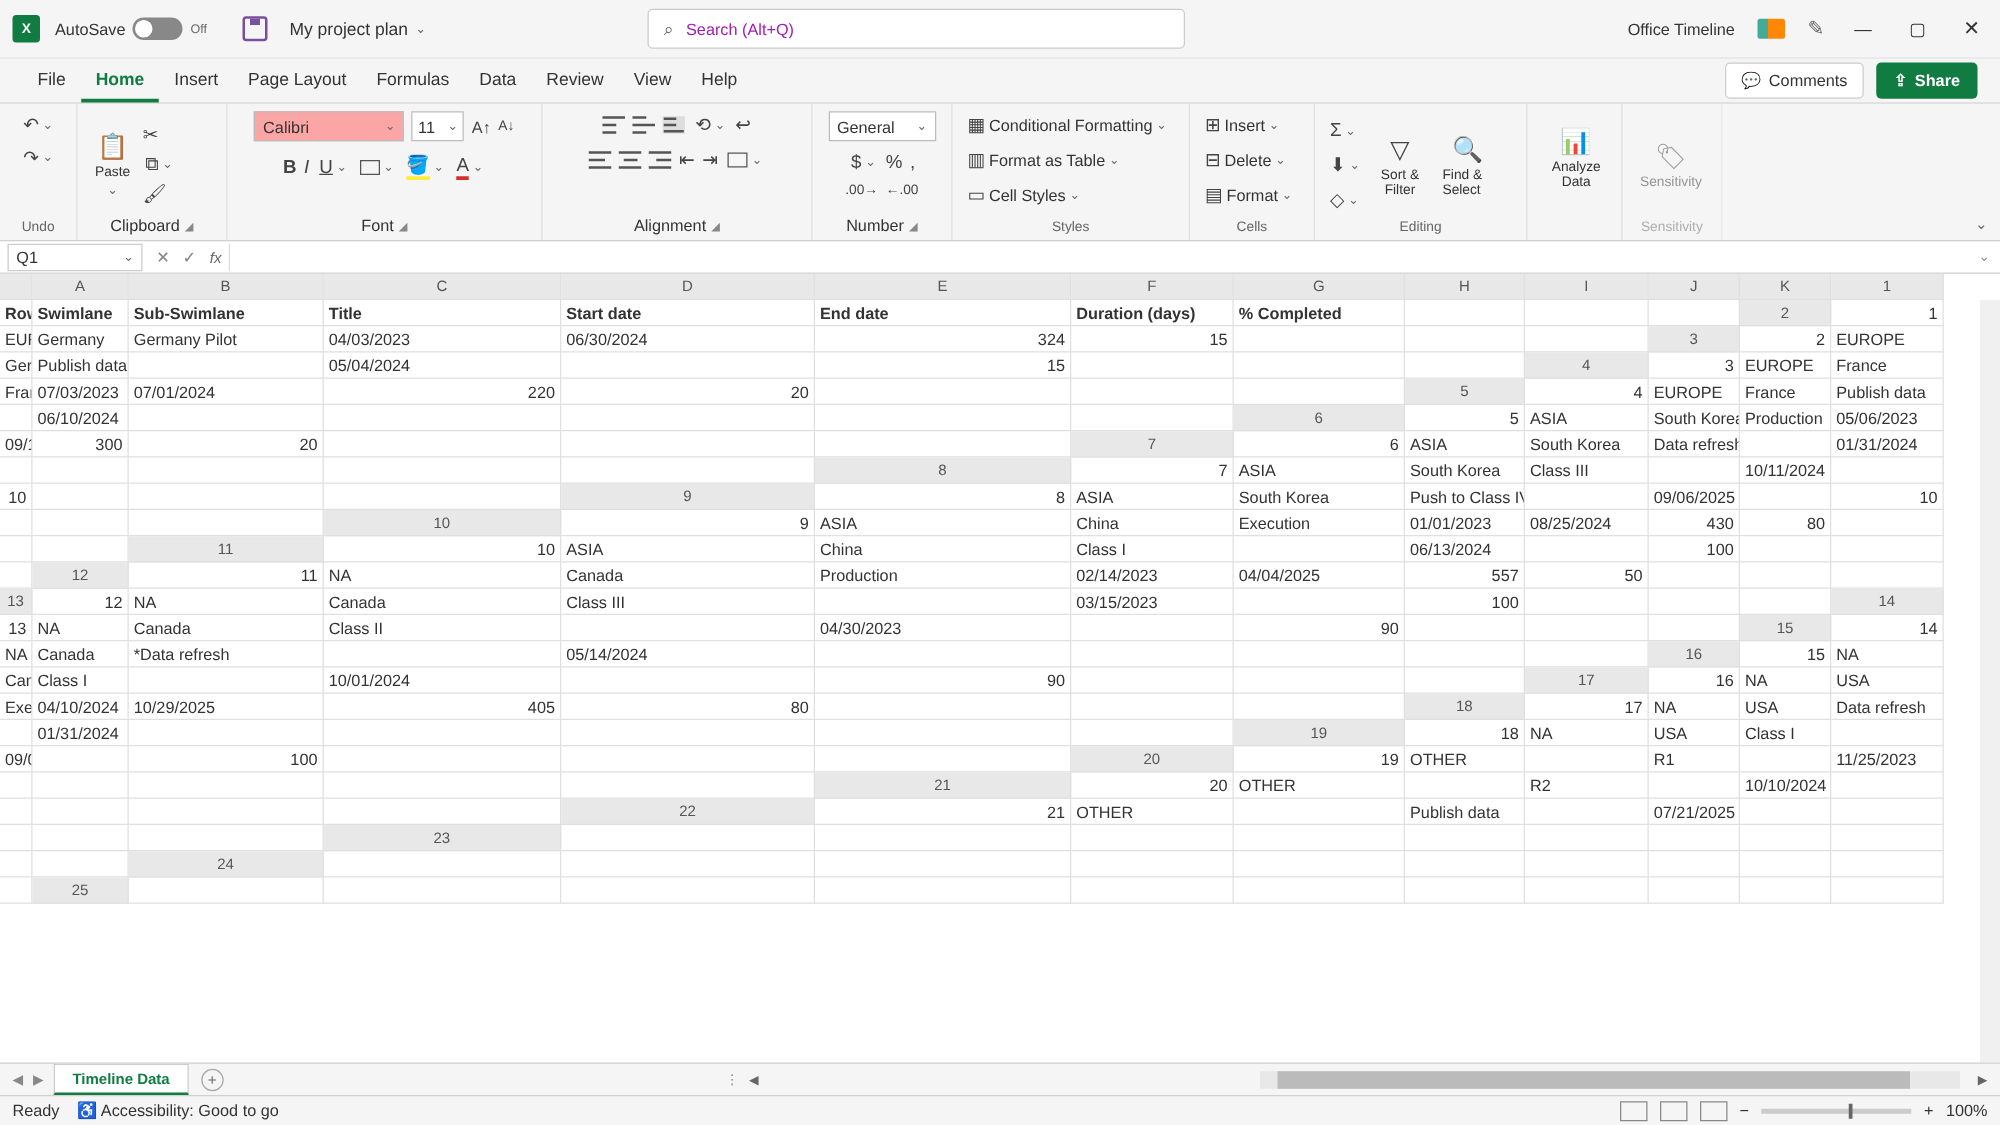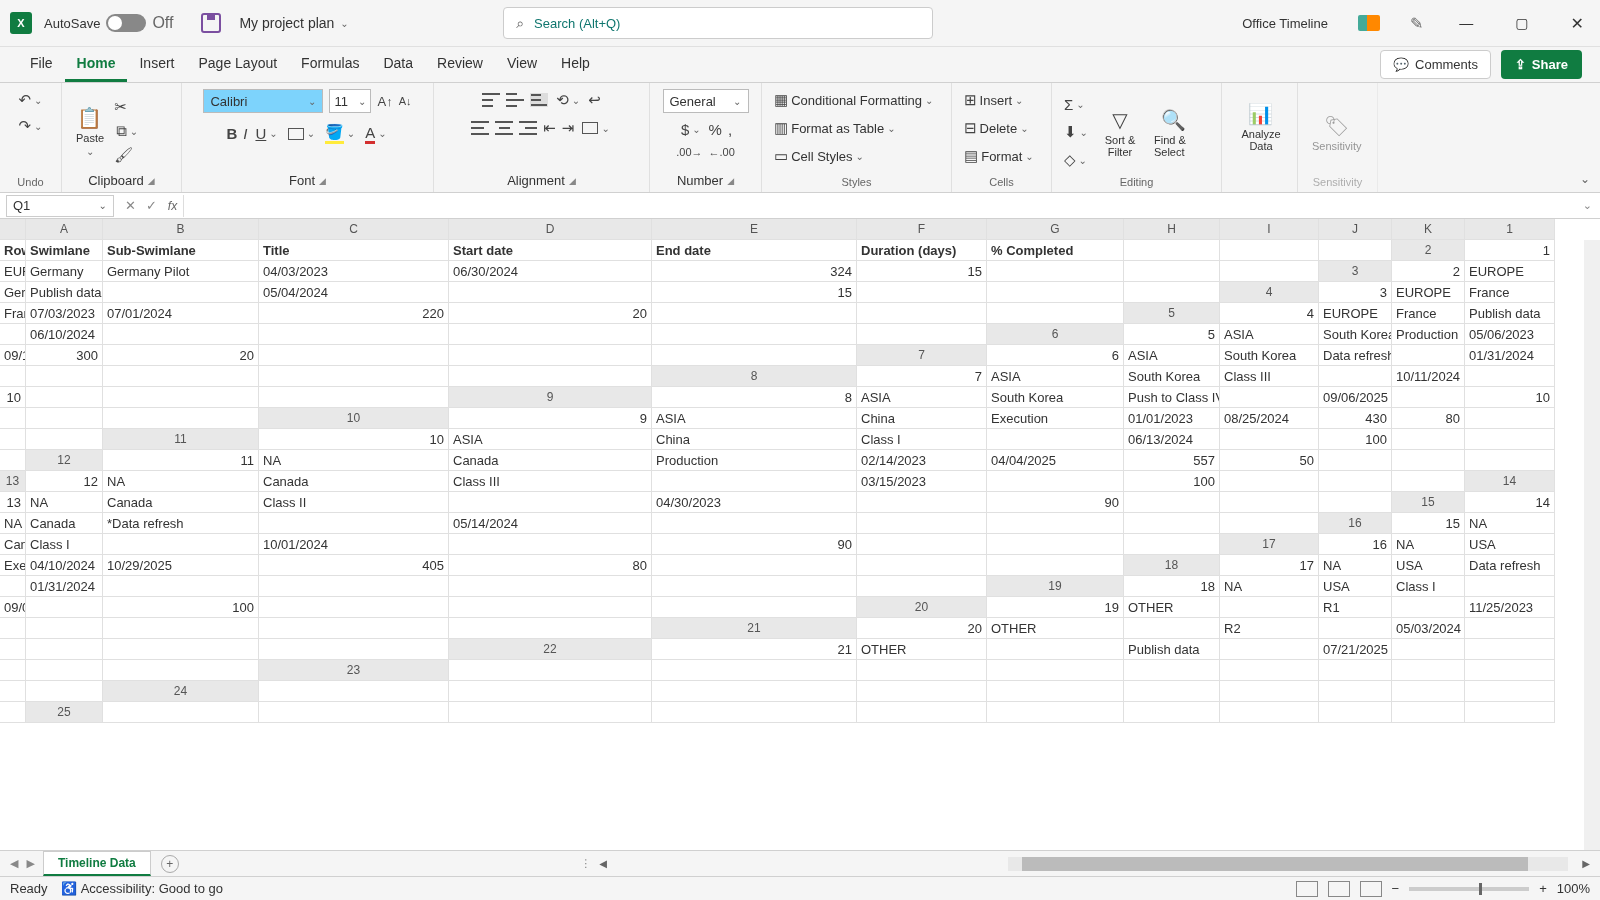--- a/index.html
+++ b/index.html
@@ -2,29 +2,29 @@
 <html><head>
 <meta charset="utf-8">
 <style>
 *{box-sizing:border-box;margin:0;padding:0;font-family:"Segoe UI",Arial,sans-serif;font-size:13px;color:#333}
 body{background:#fff;overflow:hidden;width:1600px;height:900px}
 .titlebar{height:47px;background:#f5f5f5;display:flex;align-items:center;padding:0 10px;border-bottom:1px solid #e0e0e0}
 .app-icon{width:22px;height:22px;background:#107c41;color:#fff;display:flex;align-items:center;justify-content:center;font-weight:bold;font-size:11px;border-radius:3px;margin-right:12px}
 .autosave{display:flex;align-items:center;gap:6px;margin-right:28px}
 .toggle{width:40px;height:18px;background:#888;border-radius:9px;position:relative}
 .toggle::after{content:"";position:absolute;width:14px;height:14px;background:#fff;border-radius:50%;top:2px;left:2px}
-.toggle-label{font-size:16px;color:#666}
+.toggle-label{font-size:10px;color:#666}
 .save-icon{width:20px;height:20px;border:2px solid #7b4fa0;border-radius:3px;position:relative;margin-right:18px}
 .save-icon::before{content:"";position:absolute;width:8px;height:5px;background:#7b4fa0;top:0;left:4px}
 .doc-name{font-size:14px;color:#333;margin-right:6px}
 .chev{font-size:10px;color:#666}
 .search-box{margin-left:auto;margin-right:auto;width:430px;height:32px;border:1px solid #ccc;border-radius:4px;display:flex;align-items:center;padding:0 12px;background:#fff}
 .search-icon{font-size:14px;color:#666;margin-right:10px}
-.search-ph{color:#0f766e;font-size:13px}
-.title-right{display:flex;align-items:center;gap:30px;margin-left:auto}
+.search-ph{color:#a21caf;font-size:13px}
+.title-right{display:flex;align-items:center;gap:18px;margin-left:auto}
 .ot-label{font-size:13px}
 .ot-icon{width:22px;height:16px;background:linear-gradient(90deg,#4a9 40%,#f80 40%);border-radius:2px}
 .pen-icon{font-size:16px;color:#666}
 .win-btn{font-size:14px;color:#333;padding:4px 6px}
 .win-btn.close{font-size:16px}
 .tabs{height:36px;background:#f5f5f5;display:flex;padding:0 18px;border-bottom:1px solid #d0d0d0}
 .tab{padding:8px 12px;font-size:14px;color:#333;cursor:pointer}
 .tab.active{font-weight:600;border-bottom:3px solid #107c41;color:#107c41}
 .tab-right{margin-left:auto;display:flex;align-items:center;gap:10px}
 .comments-btn{display:flex;align-items:center;gap:6px;padding:6px 12px;border:1px solid #ccc;border-radius:4px;background:#fff;font-size:13px}
@@ -33,21 +33,21 @@
 .ribbon{height:110px;background:#f5f5f5;display:flex;border-bottom:1px solid #d0d0d0;position:relative}
 .group{display:flex;flex-direction:column;justify-content:space-between;padding:6px 10px 4px;border-right:1px solid #e0e0e0}
 .group-body{display:flex;align-items:center;gap:6px;flex:1}
 .group-label{font-size:11px;color:#666;text-align:center;margin-top:auto;display:flex;justify-content:center;align-items:center;gap:4px}
 .dlg{font-size:9px;color:#888}
 .vbtn{display:flex;flex-direction:column;align-items:center;gap:2px;padding:2px 4px}
 .vbtn .ic{font-size:20px;color:#444}
 .vbtn .lbl{font-size:11px}
 .sbtn{display:flex;align-items:center;gap:3px;font-size:12px;padding:2px}
 .col{display:flex;flex-direction:column;gap:4px}
-.font-sel{width:120px;height:24px;border:1px solid #bbb;background:#7dd3fc;padding:0 6px;font-size:12px;display:flex;align-items:center;justify-content:space-between}
+.font-sel{width:120px;height:24px;border:1px solid #bbb;background:#fca5a5;padding:0 6px;font-size:12px;display:flex;align-items:center;justify-content:space-between}
 .size-sel{width:42px;height:24px;border:1px solid #bbb;background:#fff;padding:0 4px;font-size:12px;display:flex;align-items:center;justify-content:space-between}
 .ic{font-size:15px;color:#444}
 .row{display:flex;align-items:center;gap:6px}
 .align-ic{width:18px;height:14px;display:flex;flex-direction:column;justify-content:space-between}
 .align-ic span{height:2px;background:#555}
 .box-ic{width:16px;height:12px;border:1.5px solid #555}
 .num-sel{width:86px;height:24px;border:1px solid #bbb;background:#fff;padding:0 6px;font-size:12px;display:flex;align-items:center;justify-content:space-between}
 .ribbon-collapse{position:absolute;right:10px;bottom:6px;font-size:12px;color:#666}
 .formula-bar{height:26px;display:flex;align-items:center;border-bottom:1px solid #d0d0d0;background:#fff}
 .name-box{width:108px;height:22px;border:1px solid #ccc;margin:0 6px;padding:0 6px;display:flex;align-items:center;justify-content:space-between;font-size:12px}
@@ -631,21 +631,21 @@
       <div></div>
       <div></div>
       <div></div>
       <div></div>
       <div class="rh">21</div>
       <div class="num">20</div>
       <div>OTHER</div>
       <div></div>
       <div>R2</div>
       <div></div>
-      <div>05/03/2024</div>
+      <div>10/10/2024</div>
       <div></div>
       <div></div>
       <div></div>
       <div></div>
       <div></div>
       <div class="rh">22</div>
       <div class="num">21</div>
       <div>OTHER</div>
       <div></div>
       <div>Publish data</div>

